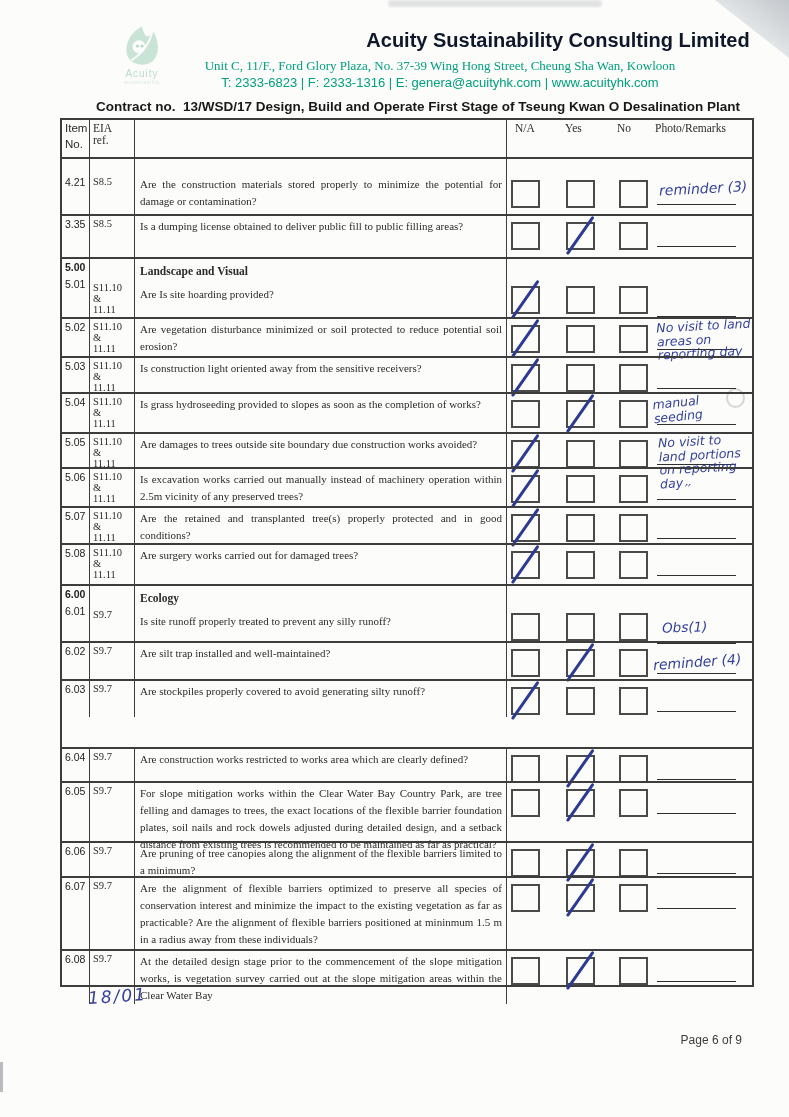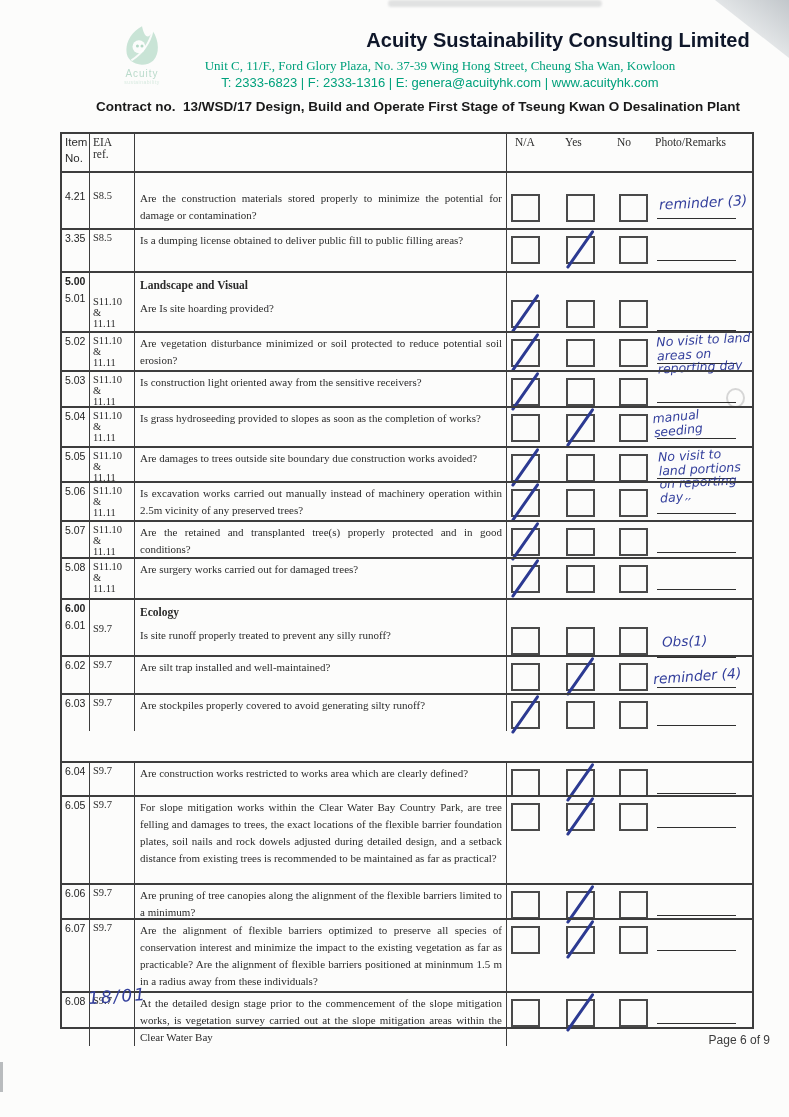--- a/index.html
+++ b/index.html
@@ -21,21 +21,21 @@
   .logo .lg-tag{font-family:"Liberation Sans",sans-serif;font-size:5px;color:#cbe4d7;letter-spacing:.5px;}
   .company{position:absolute;left:358px;top:29px;width:400px;text-align:center;
     font-family:"Liberation Sans",sans-serif;font-weight:bold;font-size:20px;color:#0f172a;}
   .addr{position:absolute;left:150px;top:58px;width:580px;text-align:center;
     font-family:Liberation Serif, serif;font-size:13px;color:#00a17c;}
   .contact{position:absolute;left:150px;top:75px;width:580px;text-align:center;
     font-family:"Liberation Sans",sans-serif;font-size:13px;color:#00a17c;}
   .contract{position:absolute;left:96px;top:99px;width:650px;
     font-family:"Liberation Sans",sans-serif;font-weight:bold;font-size:13.5px;color:#191919;}
   
-  .tbl{position:absolute;left:60px;top:132px;width:694px;border:2px solid #3d3d3d;box-sizing:border-box;}
+  .tbl{position:absolute;left:60px;top:118px;width:694px;border:2px solid #3d3d3d;box-sizing:border-box;}
   .trow{display:grid;grid-template-columns:28px 45px 372px 1fr;border-top:2px solid #3d3d3d;
         box-sizing:border-box;position:relative;}
   .trow:first-child{border-top:none;}
   .cell{box-sizing:border-box;overflow:visible;}
   .c-item{border-right:1.5px solid #3d3d3d;padding:2px 1px 0 3px;
     font-family:"Liberation Sans",sans-serif;font-size:10.5px;color:#222;}
   .c-eia{border-right:1.5px solid #3d3d3d;padding:2px 10px 0 3px;font-size:10.5px;}
   .c-q{border-right:1.5px solid #3d3d3d;padding:2px 4px 0 5px;font-size:11px;line-height:17px;
     text-align:justify;}
   .c-checks{position:relative;}
@@ -55,21 +55,21 @@
   .sec-item,.sec-title{font-weight:bold;}
   .sec-title{font-size:11.5px;}
   .has-section .sec-title{margin:2px 0 6px;}
   .has-section .itm{margin-top:5px;}
   .has-section .eia-txt{display:block;margin-top:21px;}
   .has-section .box{top:27px;}
   .has-section .remark-line{top:57px;}
   
   .hw-date{position:absolute;left:88px;top:986px;font-family:"DejaVu Sans",sans-serif;
     font-style:italic;font-size:17px;letter-spacing:2px;color:#333f9c;transform:rotate(-4deg);}
-  .page-num{position:absolute;left:668px;top:1033px;width:102px;text-align:right;
+  .page-num{position:absolute;left:640px;top:1033px;width:102px;text-align:right;
     font-family:"Liberation Sans",sans-serif;font-size:12px;color:#3c3c3c;}
 </style>
 </head>
 <body>
 
 <div class="page">
 
   <div class="top-smudge"></div>
   <div class="fold-corner"></div>
   <div class="circle-artifact"></div>
@@ -386,21 +386,21 @@
       <div class="qtext">Are construction works restricted to works area which are clearly defined?</div>
     </div>
     <div class="cell c-checks">
       <span class="box b-na"></span>
       <span class="box b-yes ticked"></span>
       <span class="box b-no"></span>
       <span class="remark-line"></span>
       <span class="remark"></span>
     </div>
   </div>
-        <div class="trow" style="height: 88px;">
+        <div class="trow" style="height: 60px;">
     <div class="cell c-item">
       <div class="sec-item"></div>
       <div class="itm">6.05</div>
     </div>
     <div class="cell c-eia">
       <span class="eia-txt">S9.7</span>
     </div>
     <div class="cell c-q">
       <div class="sec-title"></div>
       <div class="qtext">For slope mitigation works within the Clear Water Bay Country Park, are tree felling and damages to trees, the exact locations of the flexible barrier foundation plates, soil nails and rock dowels adjusted during detailed design, and a setback distance from existing trees is recommended to be maintained as far as practical?</div>

